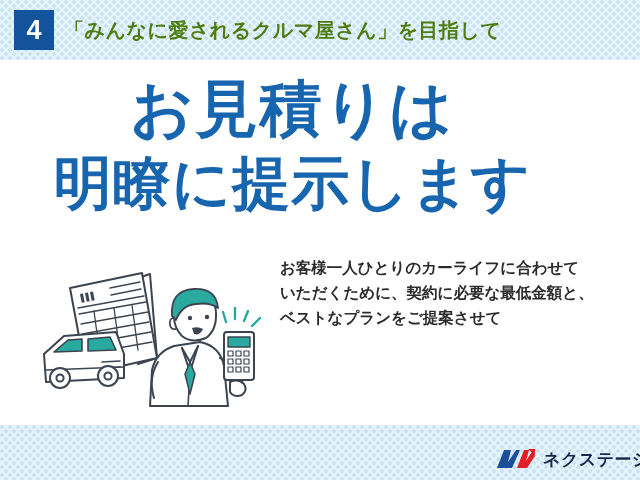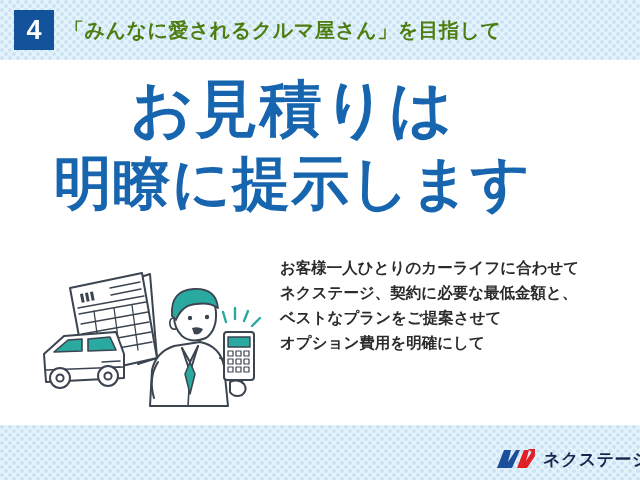--- a/index.html
+++ b/index.html
@@ -180,23 +180,22 @@
           <path d="M211 61 L211 50"></path>
           <path d="M220 63 L224 53"></path>
           <path d="M228 68 L236 60"></path>
         </g>
       </g>
     </svg>
   </div>
 
   <div id="body-copy">
     <span class="ln">お客様一人ひとりのカーライフに合わせて</span>
-    <span class="ln">ネクステージ、契約に必要な最低金額と、</span>
+    <span class="ln">いただくために、契約に必要な最低金額と、</span>
     <span class="ln">ベストなプランをご提案させて</span>
-    <span class="ln">オプション費用を明確にして</span>
   </div>
 
   <div id="footer-band" class="dotband"></div>
 
   <div id="logo">
     <svg id="logo-mark" viewBox="0 0 40 22" xmlns="http://www.w3.org/2000/svg">
       <path d="M1 20 L8 2 L15 2 L12 14 L20 2 L24 2 L16 20 Z" fill="#1b4f9c"></path>
       <path d="M21 20 L28 2 L33 2 L30 13 L37 2 L39 8 L31 20 Z" fill="#e01f26"></path>
       <path d="M32 1 L39 1 L39 7 Z" fill="#e01f26"></path>
     </svg>

